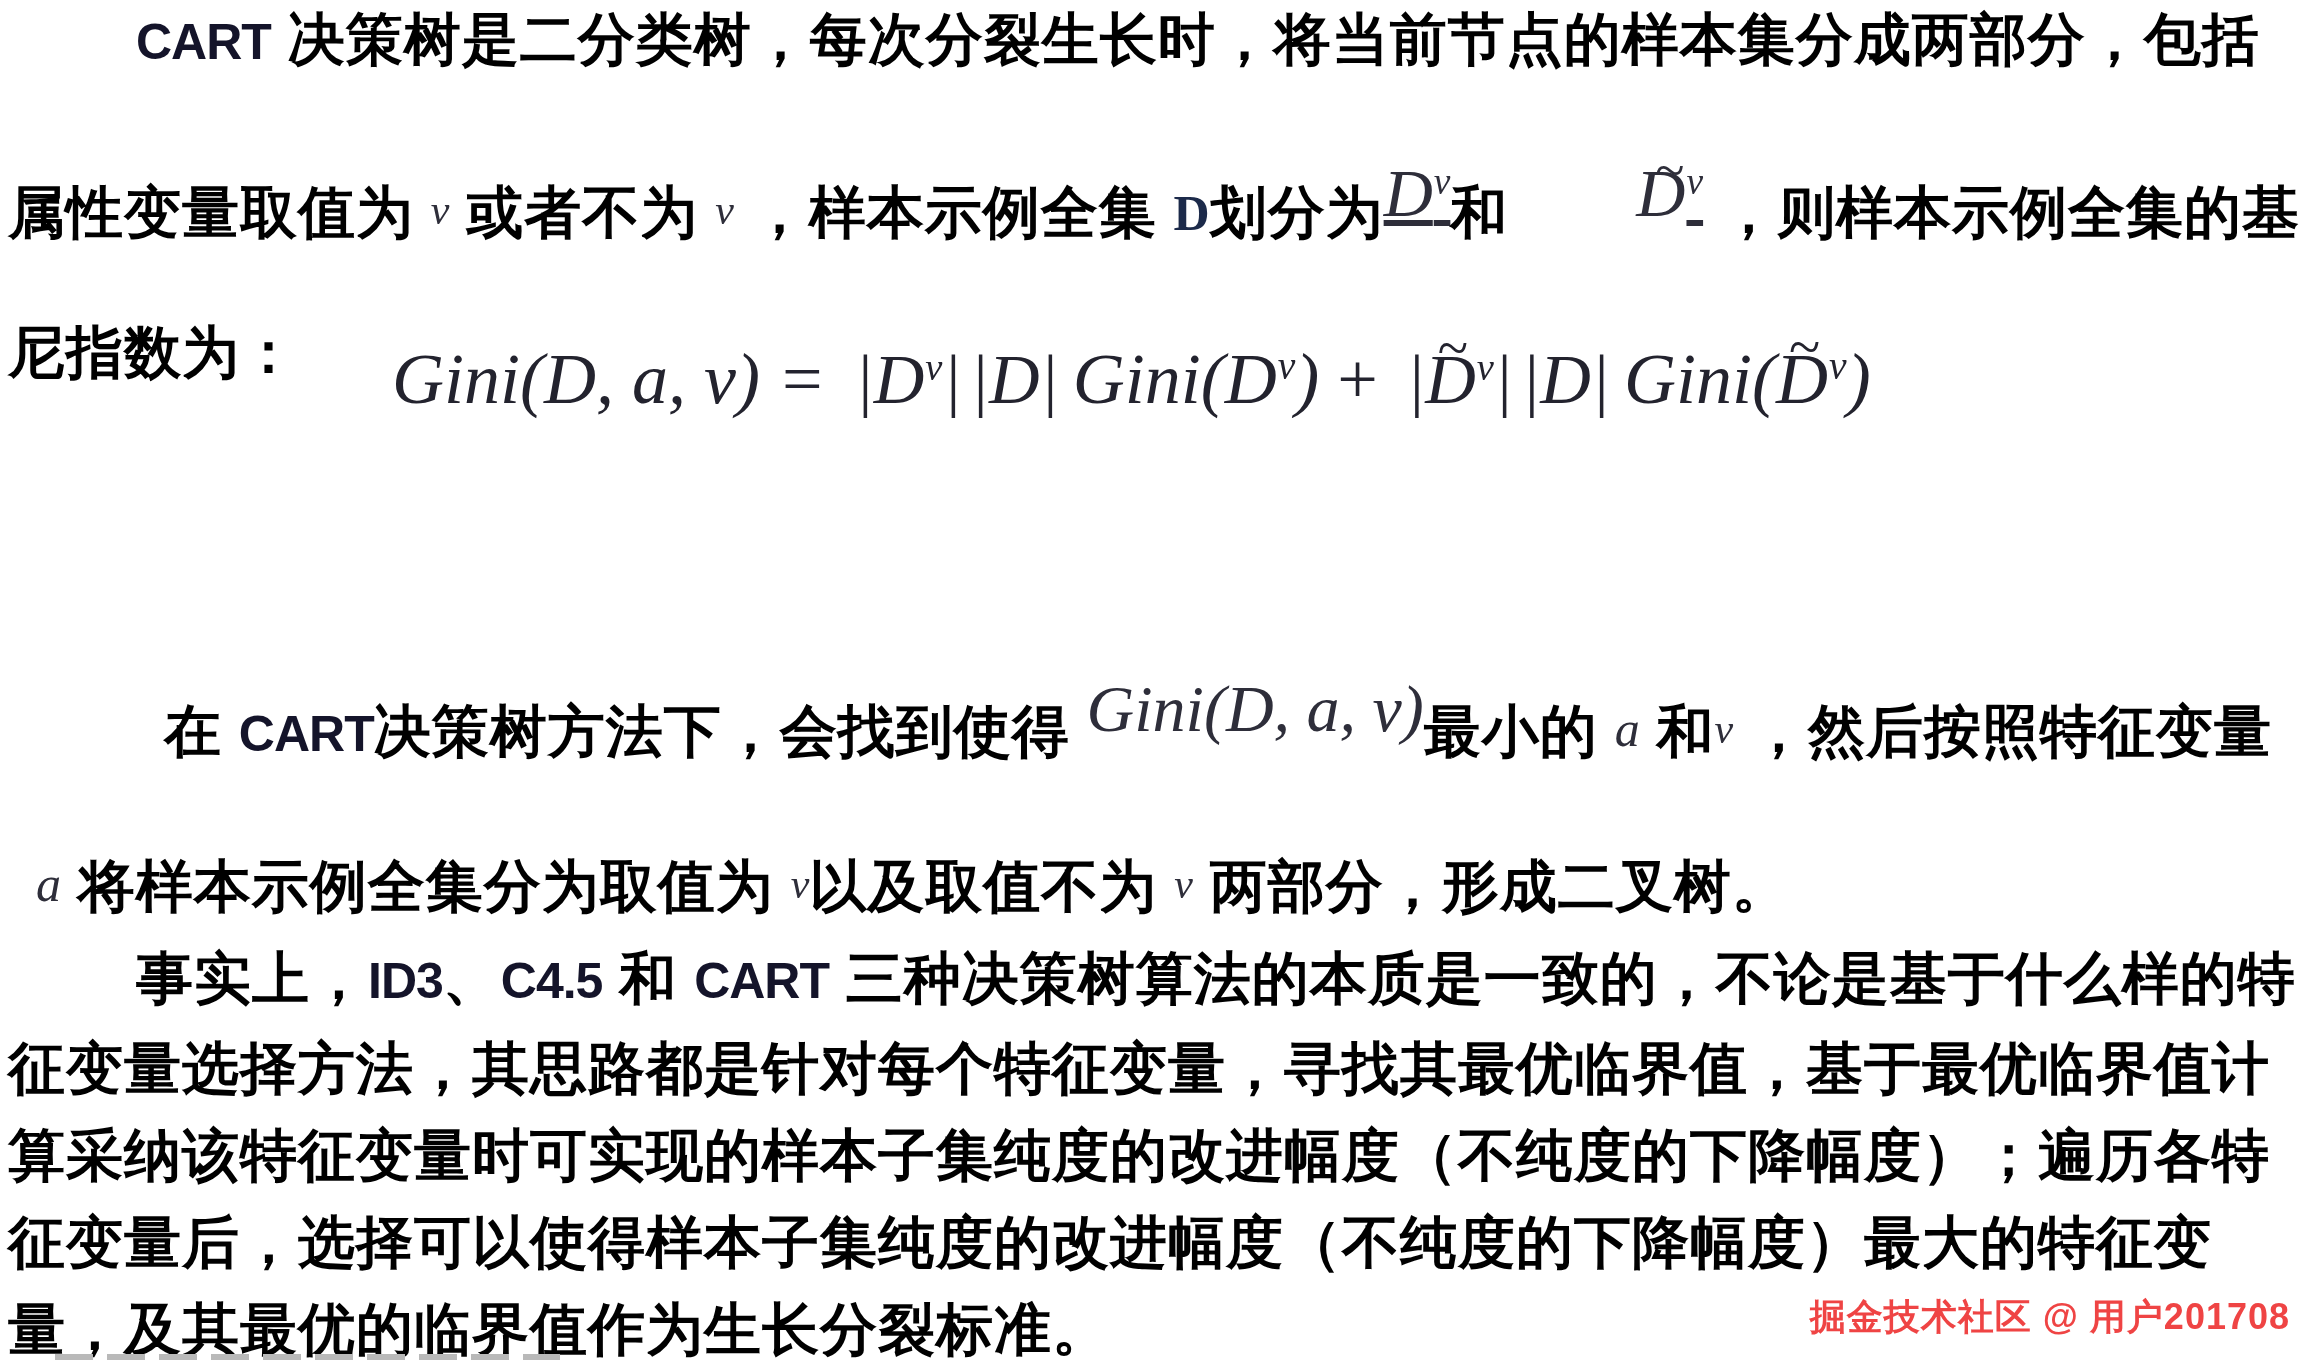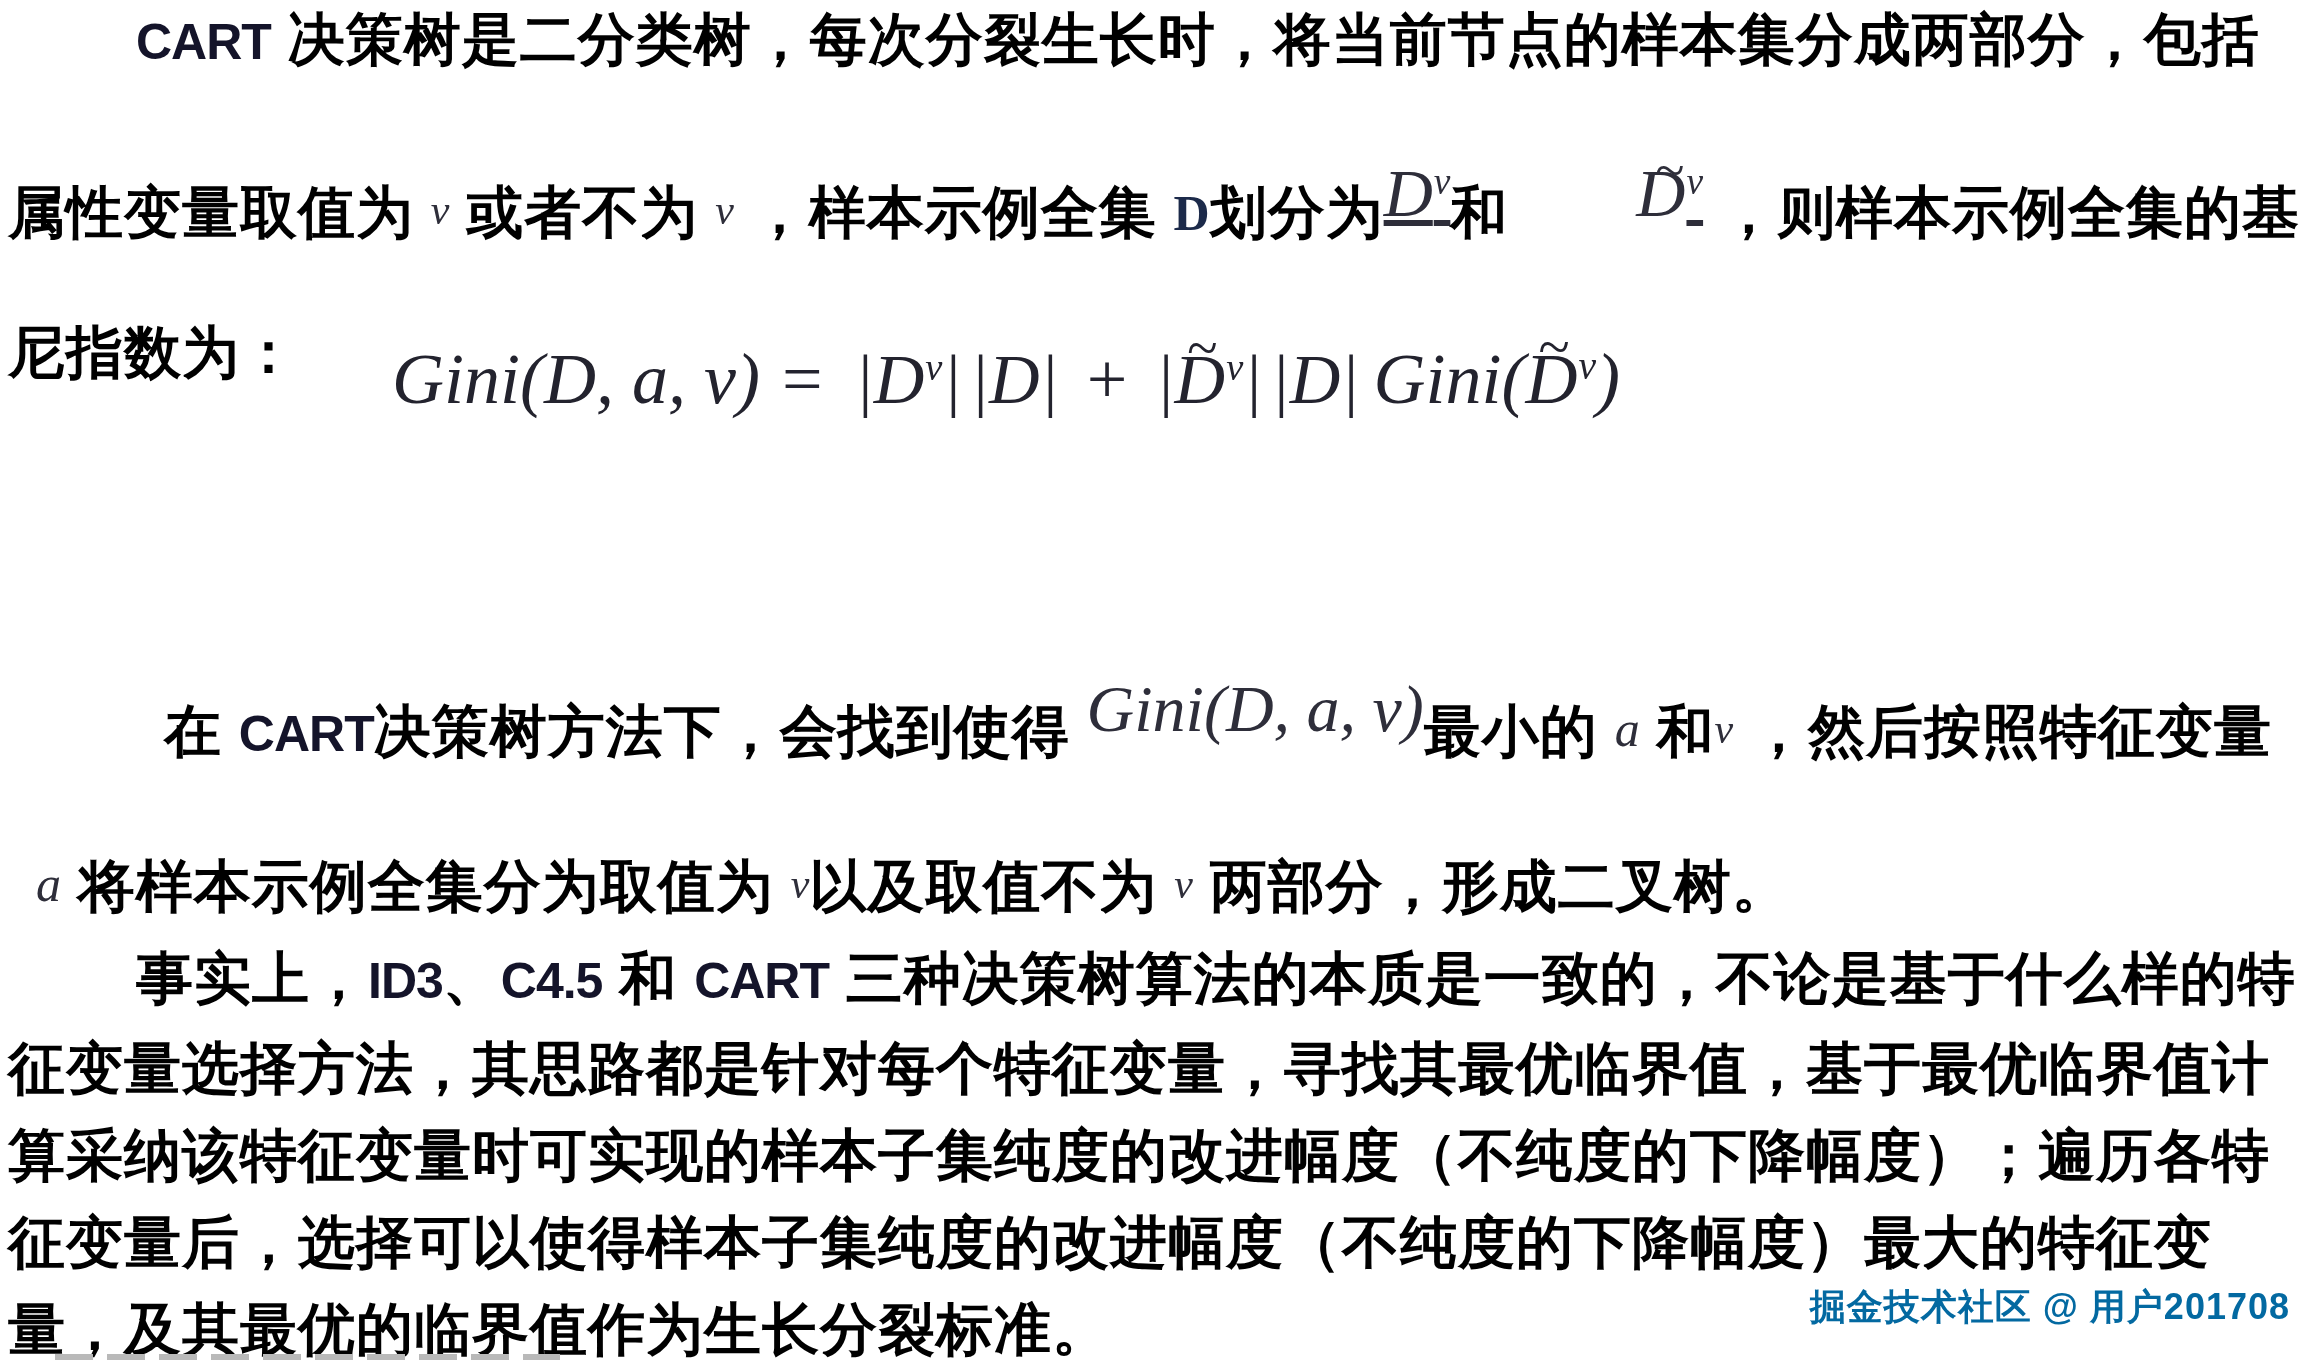--- a/index.html
+++ b/index.html
@@ -66,23 +66,23 @@
   .frac {
     display:inline-flex; align-items:center;
     vertical-align:middle; font-size:70px; line-height:1.05;
     margin:0 6px;
   }
   .frac .bar { width:100%; height:7px; background:#1a1a1a; margin:8px 0; }
   .frac .num, .frac .den { padding:0 4px; text-align:center; }
   .term { margin-left:4px; }
 
   .watermark {
-    position:absolute; right:28px; bottom:28px;
+    position:absolute; right:28px; bottom:18px;
     font-size:36px; font-weight:600;
-    color:#0369a1;
+    color:#ef4444;
     text-shadow:1px 1px 0 #ffffff;
     letter-spacing:1px;
   }
   .cutoff {
     position:absolute; left:55px; bottom:0;
     width:505px; height:6px;
     background:repeating-linear-gradient(90deg,#b9b9b9 0 38px,transparent 38px 52px);
   }
 </style>
 </head>
@@ -93,20 +93,21 @@
 </div>
 
 <div class="formula">
   <span>Gini(D, a, v)</span>
   <span class="f-eq">=</span>
   <span class="frac">
     <span class="num"><span>|</span><span>D</span><span class="sup-s">v</span><span>|</span></span>
     <span class="bar"></span>
     <span class="den">|D|</span>
   </span>
+  <span class="term"><span>Gini(</span><span>D</span><span class="sup-s">v</span><span>)</span></span>
   <span class="f-plus">+</span>
   <span class="frac">
     <span class="num"><span>|</span><span class="t-wrap"><span class="t-mark">~</span><span>D</span></span><span class="sup-s">v</span><span>|</span></span>
     <span class="bar"></span>
     <span class="den">|D|</span>
   </span>
   <span class="term"><span>Gini(</span><span class="t-wrap"><span class="t-mark">~</span><span>D</span></span><span class="sup-s">v</span><span>)</span></span>
 </div>
 
 <div class="para p2">

